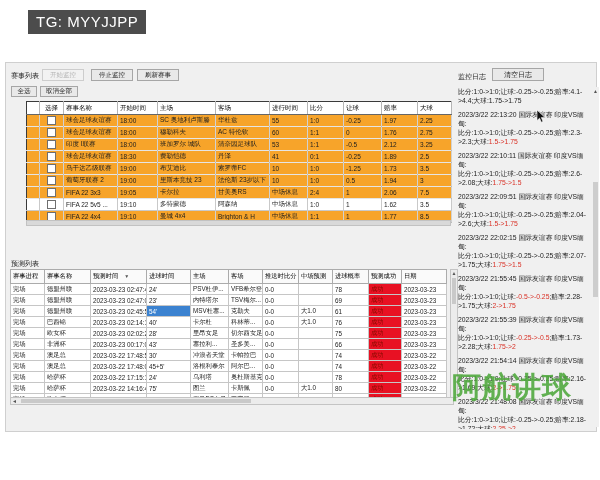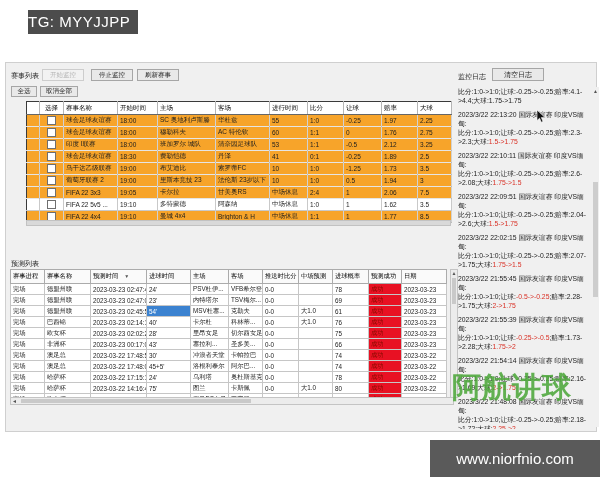--- a/index.html
+++ b/index.html
@@ -1,21 +1,21 @@
 <!DOCTYPE html>
 <html style="--orange: #f7a42a; --red: #e81123; --sel: #3b82d0; --logred: #d93025; --wgreen: #4ea83c;"><head>
 <meta charset="utf-8">
 <style>
   html,body{margin:0;padding:0;}
   body{width:600px;height:480px;background:#fff;font-family:"Liberation Sans","DejaVu Sans",sans-serif;overflow:hidden;}
   .stage{position:relative;width:600px;height:480px;background:#fff;overflow:hidden;}
 
   
   .tg-badge{position:absolute;left:28px;top:10px;width:110px;height:24px;background:#4c4c4c;color:#fff;
-    font-size:15px;line-height:24px;letter-spacing:.5px;}
+    font-size:15px;line-height:24px;padding-left:8px;letter-spacing:.5px;}
 
   
   .app{position:absolute;left:5px;top:62px;width:592px;height:370px;background:#f0f0f0;border:1px solid #cfcfcf;box-sizing:border-box;}
   .lbl{position:absolute;font-size:7px;color:#222;}
   .btn{position:absolute;background:#e9e9e9;border:1px solid #a6a6a6;color:#222;font-size:6.5px;
     display:flex;align-items:center;justify-content:center;box-sizing:border-box;cursor:default;}
   .btn.disabled{color:#b3b3b3;background:#f2f2f2;border-color:#cdcdcd;}
 
   
   .match-wrap{position:absolute;left:20px;top:38px;width:425px;}
@@ -458,19 +458,18 @@
         </div>
       </div>
     <div class="log-scroll">
       <span class="arr">▲</span>
       <span class="thumb"></span>
     </div>
 
   </div>
 
   <div class="wm-green">阿航讲球</div>
-  <div class="url-badge">www.niorfnio.com</div>
 
   <svg class="cursor" viewBox="0 0 10 13">
     <path d="M1,0 L1,10.5 L3.6,8.2 L5.3,12.2 L7,11.4 L5.3,7.5 L8.7,7.2 Z" fill="#111" stroke="#fff" stroke-width="0.6"></path>
   </svg>
 
 </div>
 
 </body></html>

